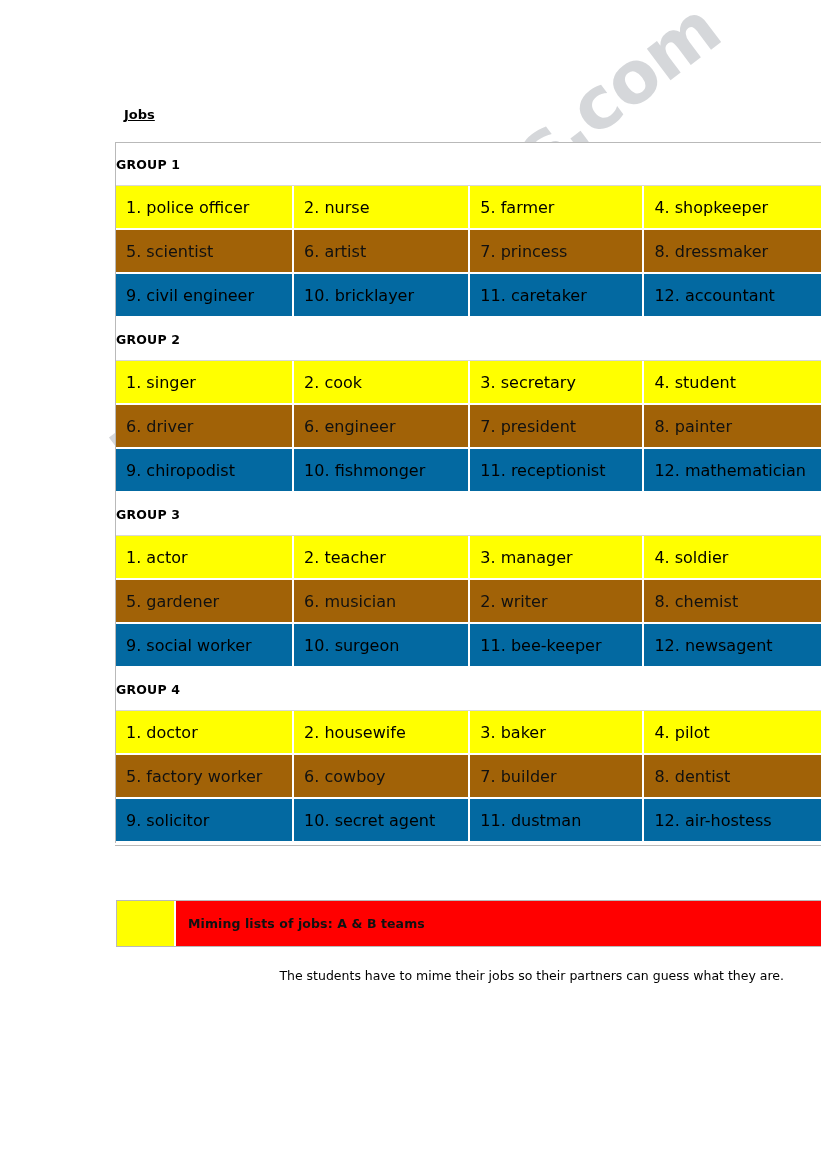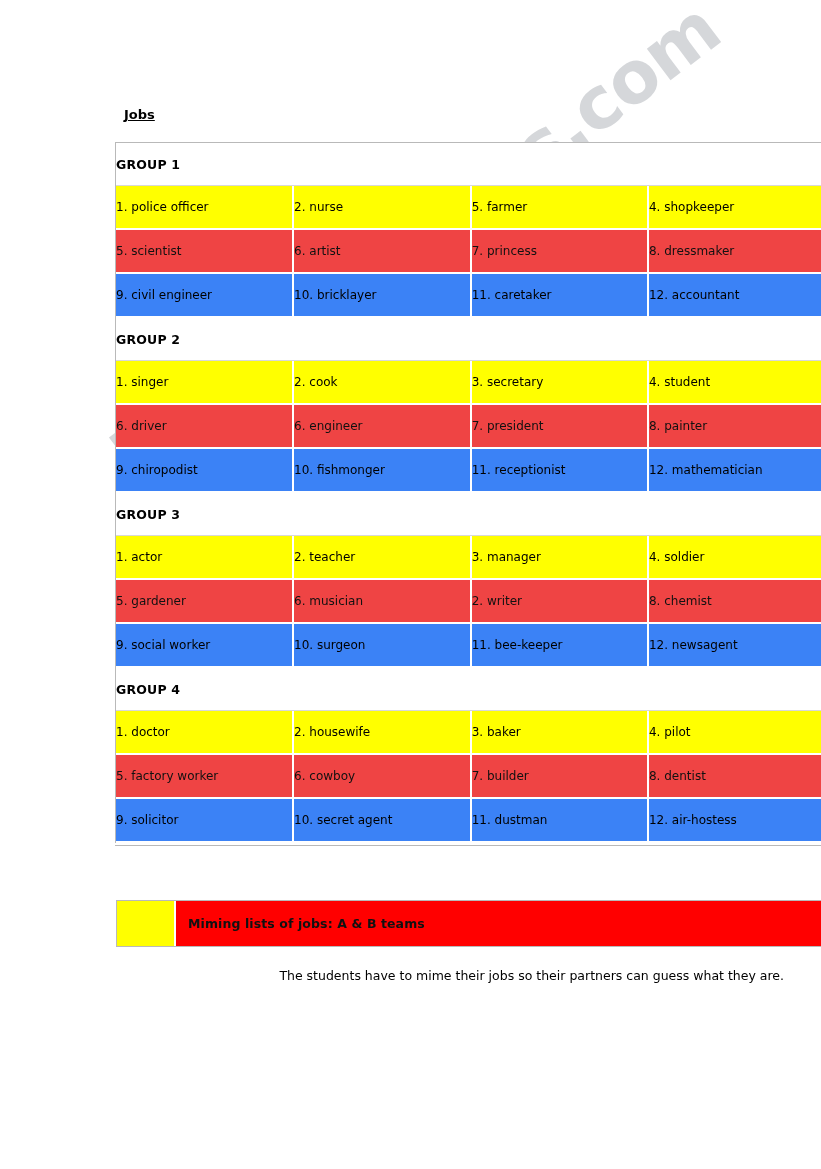--- a/index.html
+++ b/index.html
@@ -84,32 +84,33 @@
     font-size: 12.5px;
     font-weight: bold;
     padding-left: 10px;
     letter-spacing: 0.2px;
   }
 
   .job-row td {
     height: 42px;
     border-right: 2px solid #ffffff;
     border-bottom: 2px solid #ffffff;
-    font-size: 12px;
+    font-size: 16px;
+    padding-left: 10px;
     width: 183px;
     white-space: nowrap;
     overflow: hidden;
     margin-top: 31px;
   }
   .job-row td:last-child {
     border-right: 1px solid #b9b9b9;
   }
   .row-yellow td { background: #FFFF00; color: #000000; }
-  .row-red    td { background: #ef4444; color: #111111; }
-  .row-cyan   td { background: #3b82f6; color: #000000; }
+  .row-red    td { background: #a16207; color: #111111; }
+  .row-cyan   td { background: #0369a1; color: #000000; }
 
   .tbl-bottom {
     position: absolute;
     left: 115px;
     top: 845px;
     width: 712px;
     height: 1px;
     background: #b9b9b9;
     z-index: 6;
   }

